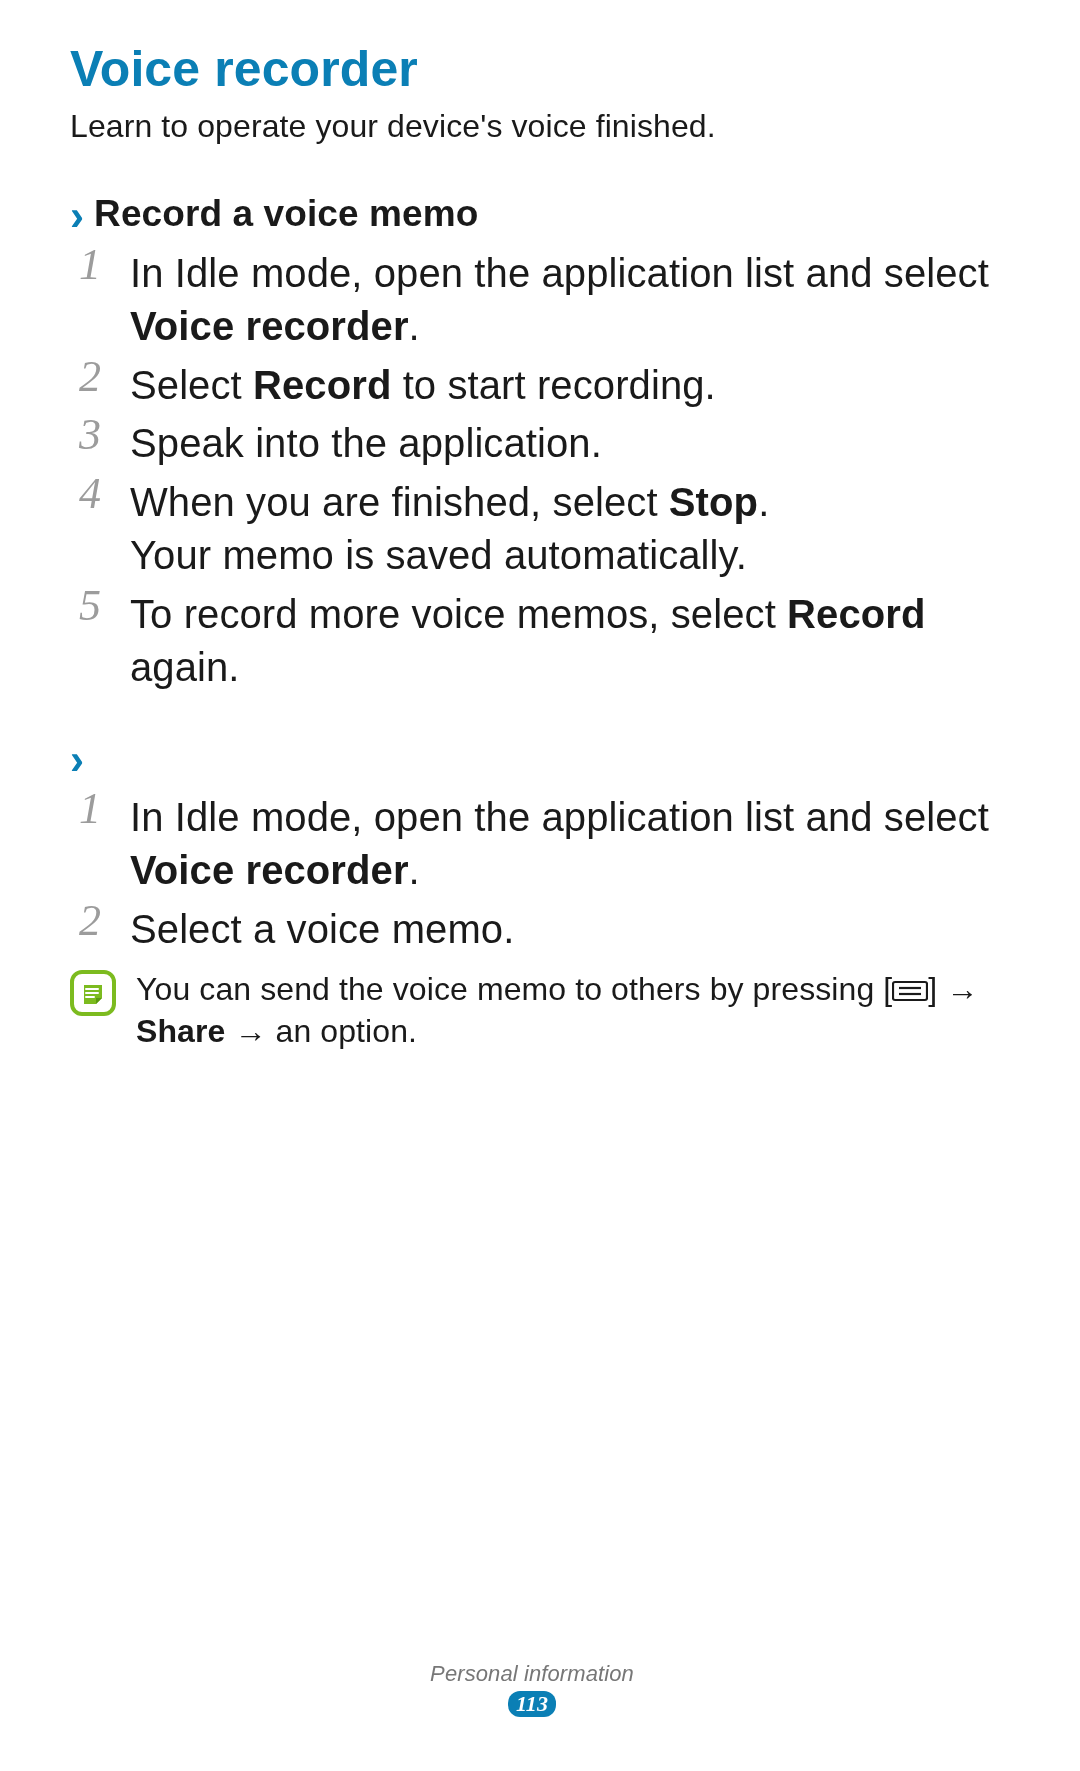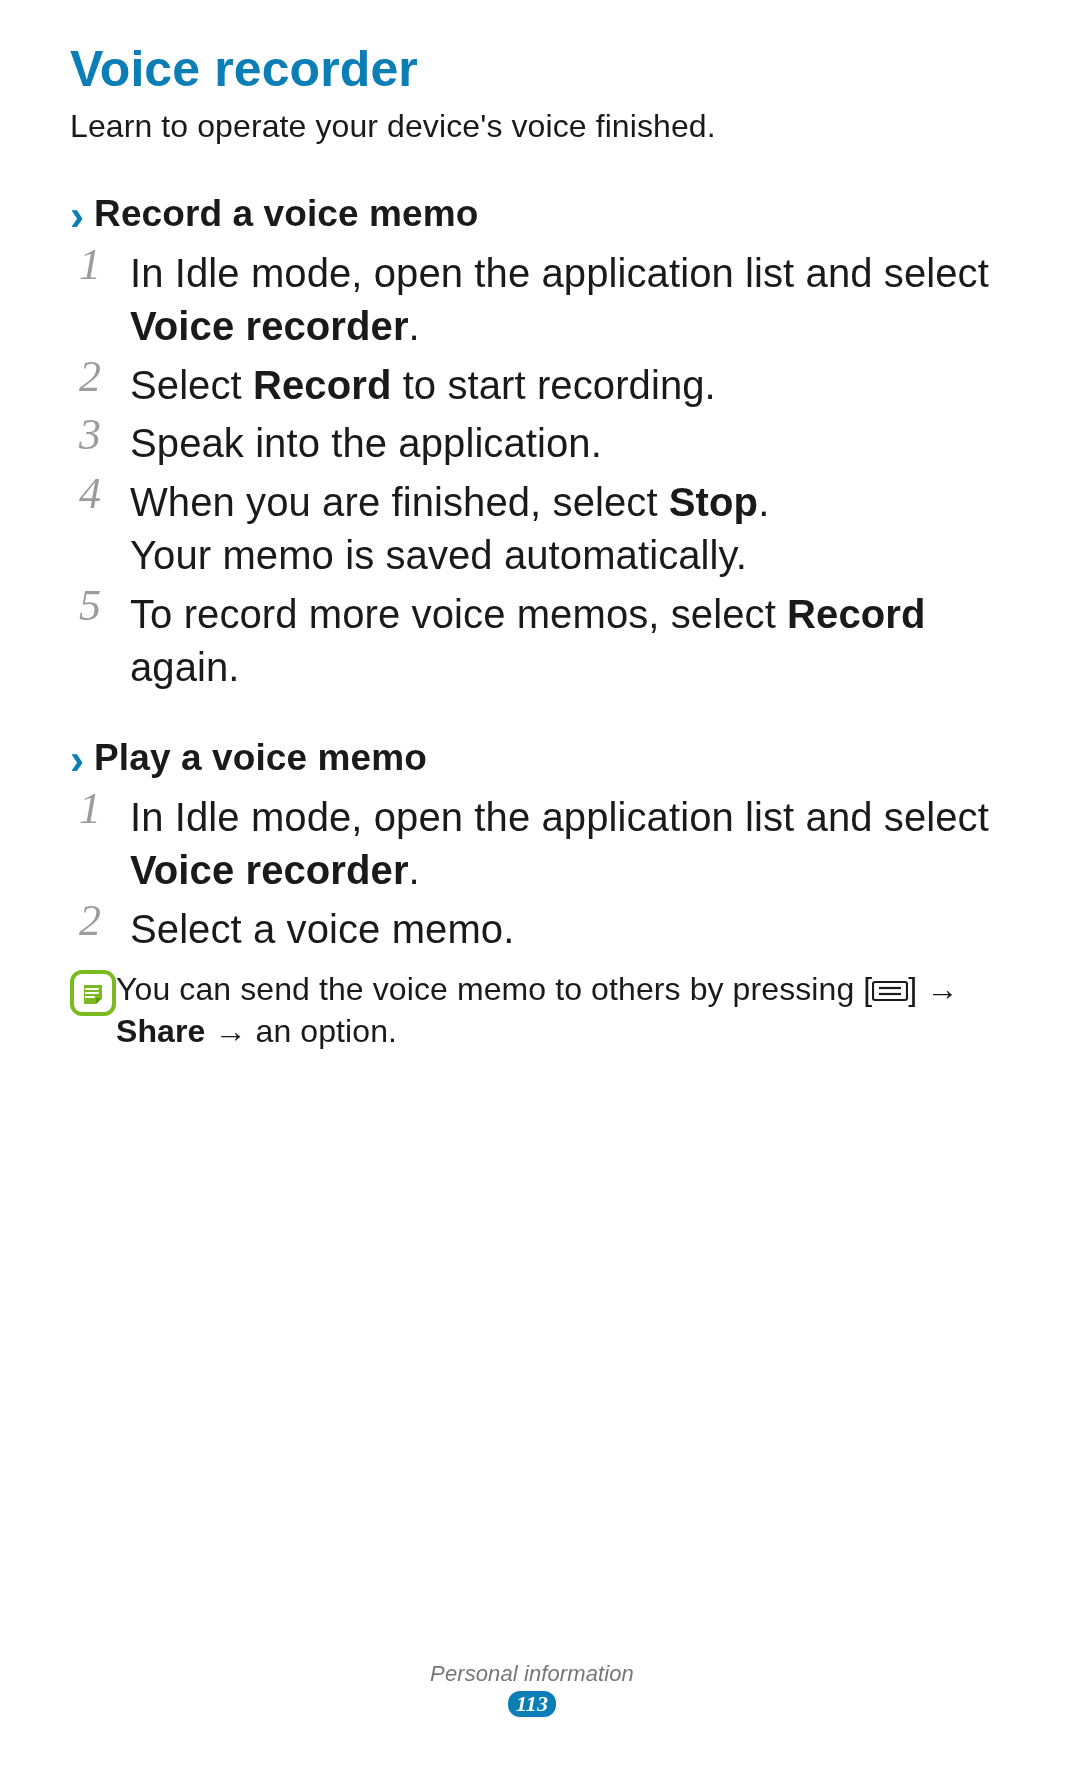--- a/index.html
+++ b/index.html
@@ -7,21 +7,21 @@
   .h1{font-size:50px;font-weight:700;color:#0b7fb5;margin:0 0 10px 0}
   .intro{font-size:32px;margin:0 0 48px 0}
   .subhead{display:flex;align-items:center;gap:10px;margin:0 0 12px 0}
   .chev{color:#0b7fb5;font-size:42px;font-weight:700;line-height:1;position:relative;top:2px}
   .subtitle{font-size:37px;font-weight:700}
   .step{display:flex;align-items:flex-start;gap:20px;margin:0 0 6px 0}
   .num{font-family:"Palatino Linotype","Book Antiqua",Georgia,serif;font-style:italic;font-size:44px;color:#9c9c9c;line-height:1;width:40px;text-align:center;flex-shrink:0;position:relative;top:-4px;font-weight:400}
   .step-text{font-size:40px;line-height:1.32;flex:1}
   .b{font-weight:700}
   .block2{margin-top:44px}
-  .tip{display:flex;align-items:flex-start;margin-top:12px}
+  .tip{display:flex;align-items:flex-start;gap:20px;margin-top:12px}
   .tip-icon{width:46px;height:46px;flex-shrink:0;position:relative;top:2px}
   .tip-text{font-size:32px;line-height:1.32;flex:1}
   .menu-icon{display:inline-block;vertical-align:-3px}
   .footer{position:absolute;left:0;right:16px;bottom:54px;text-align:center}
   .foot-cat{font-style:italic;color:#777;font-size:22px;margin-bottom:4px}
   .pagenum{display:inline-block;background:#0b7fb5;color:#fff;font-weight:700;font-style:italic;font-size:22px;padding:0 8px;border-radius:12px;font-family:Georgia,serif}
 </style>
 </head>
 <body>
 
@@ -64,21 +64,20 @@
 
   <div class="step">
     <div class="num">5</div>
     <div class="step-text">
       <span>To record more voice memos, select </span><span class="b">Record</span><span> again.</span>
     </div>
   </div>
 
   <div class="subhead block2">
     <span class="chev">›</span>
-    <span class="subtitle">Play a voice memo</span>
   </div>
 
   <div class="step">
     <div class="num">1</div>
     <div class="step-text">
       <span>In Idle mode, open the application list and select </span><span class="b">Voice recorder</span><span>.</span>
     </div>
   </div>
 
   <div class="step">

